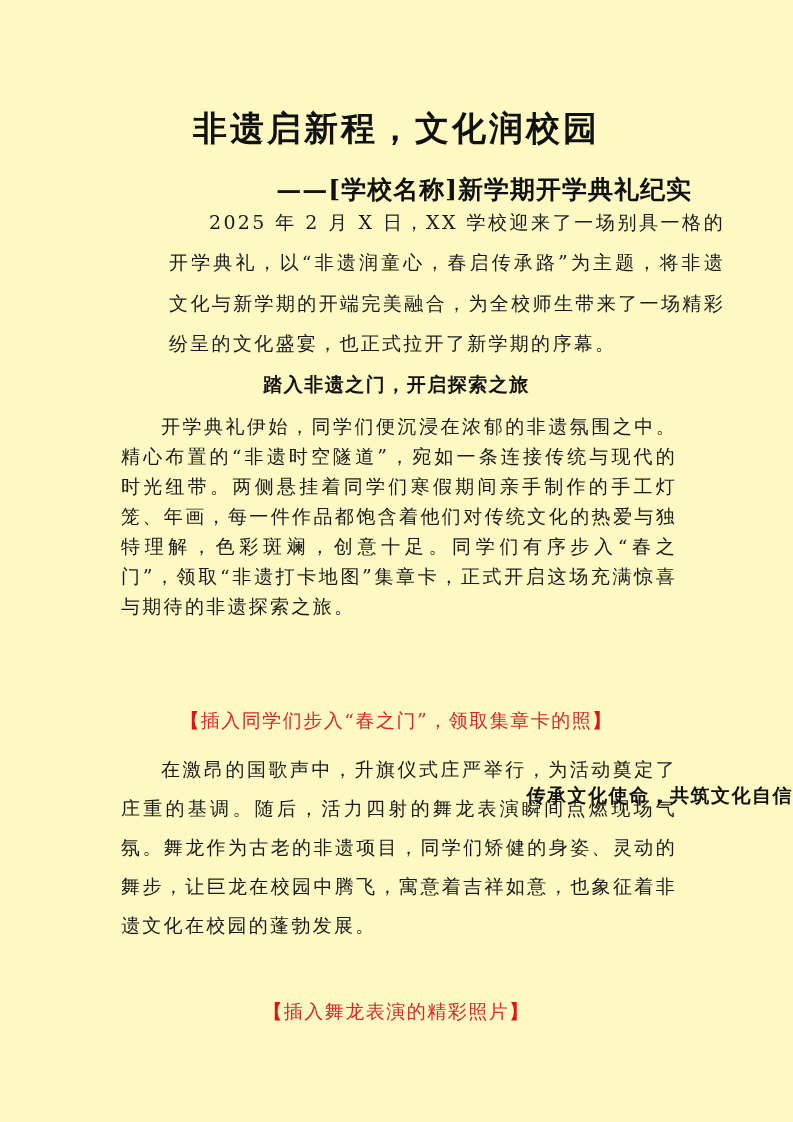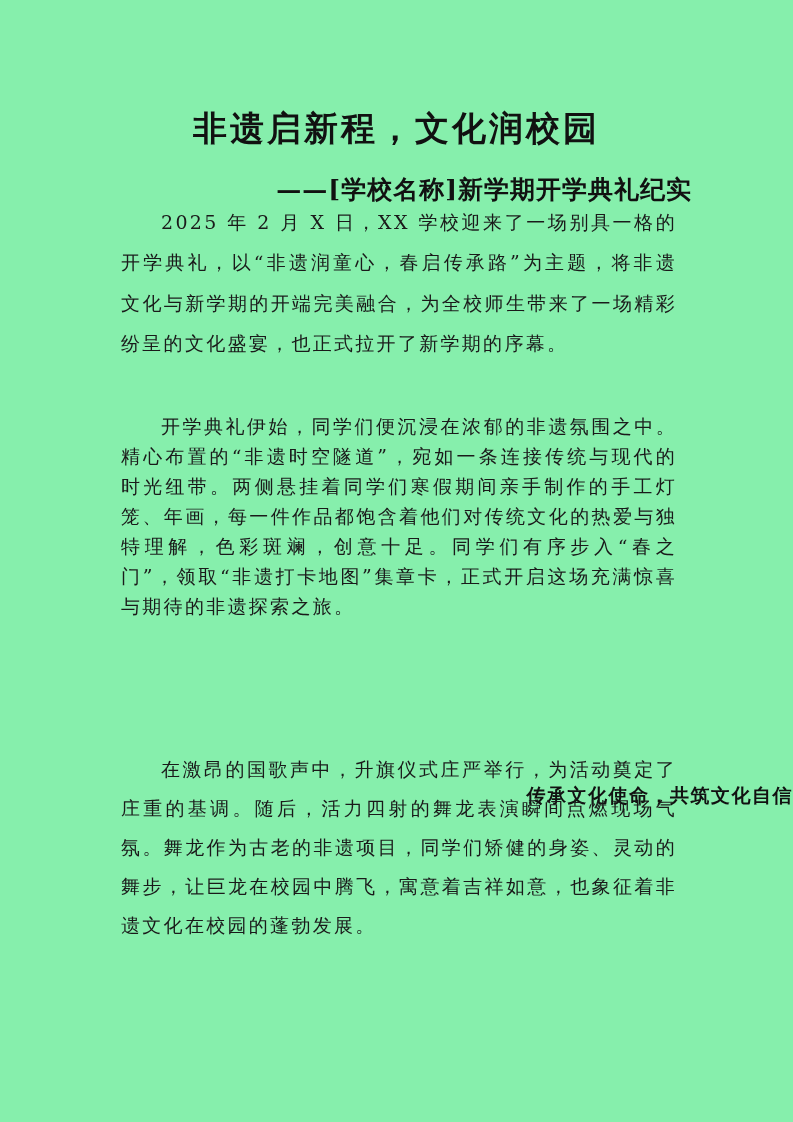--- a/index.html
+++ b/index.html
@@ -13,21 +13,21 @@
       position: relative;
       overflow: hidden;
       font-family: "DejaVu Serif", "Liberation Serif", serif;
       color: #1a1a1a;
     }
     .page {
       position: absolute;
       left: 0; top: 0;
       width: 793px;
       height: 1122px;
-      background: #86efac;
+      background: #fef9c3;
     }
     .title {
       position: absolute;
       left: 0;
       width: 793px;
       top: 106px;
       text-align: center;
       font-size: 34px;
       font-weight: bold;
       letter-spacing: 3px;
@@ -51,21 +51,21 @@
       position: absolute;
       left: 121px;
       width: 556px;
       margin: 0;
       font-size: 19px;
       letter-spacing: 2.3px;
       color: #1a1a1a;
       text-align: justify;
       text-justify: inter-character;
     }
-    .p1 { top: 202px; line-height: 40.3px; }
+    .p1 { top: 202px; line-height: 40.3px; margin-left: 48px; }
     .p1 p, .p2 p, .p3 p { margin: 0; text-indent: 40px; }
     .p2 { top: 411px; line-height: 30px; }
     .p3 { top: 750px; line-height: 39px; }
     .section-heading {
       position: absolute;
       left: 0;
       width: 793px;
       text-align: center;
       font-size: 19px;
       font-weight: bold;
@@ -100,26 +100,29 @@
 <div class="page">
 
   <h1 class="title">非遗启新程，文化润校园</h1>
 
   <h2 class="subtitle">——[学校名称]新学期开学典礼纪实</h2>
 
   <div class="body-block p1">
     <p>2025 年 2 月 X 日，XX 学校迎来了一场别具一格的开学典礼，以“非遗润童心，春启传承路”为主题，将非遗文化与新学期的开端完美融合，为全校师生带来了一场精彩纷呈的文化盛宴，也正式拉开了新学期的序幕。</p>
   </div>
 
+  <h3 class="section-heading h1">踏入非遗之门，开启探索之旅</h3>
 
   <div class="body-block p2">
     <p>开学典礼伊始，同学们便沉浸在浓郁的非遗氛围之中。精心布置的“非遗时空隧道”，宛如一条连接传统与现代的时光纽带。两侧悬挂着同学们寒假期间亲手制作的手工灯笼、年画，每一件作品都饱含着他们对传统文化的热爱与独特理解，色彩斑斓，创意十足。同学们有序步入“春之门”，领取“非遗打卡地图”集章卡，正式开启这场充满惊喜与期待的非遗探索之旅。</p>
   </div>
 
+  <p class="placeholder ph1"><span class="bracket">【</span><span>插入同学们步入“春之门”，领取集章卡的照</span><span class="bracket">】</span></p>
 
   <h3 class="section-heading h2">传承文化使命，共筑文化自信</h3>
 
   <div class="body-block p3">
     <p>在激昂的国歌声中，升旗仪式庄严举行，为活动奠定了庄重的基调。随后，活力四射的舞龙表演瞬间点燃现场气氛。舞龙作为古老的非遗项目，同学们矫健的身姿、灵动的舞步，让巨龙在校园中腾飞，寓意着吉祥如意，也象征着非遗文化在校园的蓬勃发展。</p>
   </div>
 
+  <p class="placeholder ph2"><span class="bracket">【</span><span>插入舞龙表演的精彩照片</span><span class="bracket">】</span></p>
 
 </div>
 
 </body></html>

